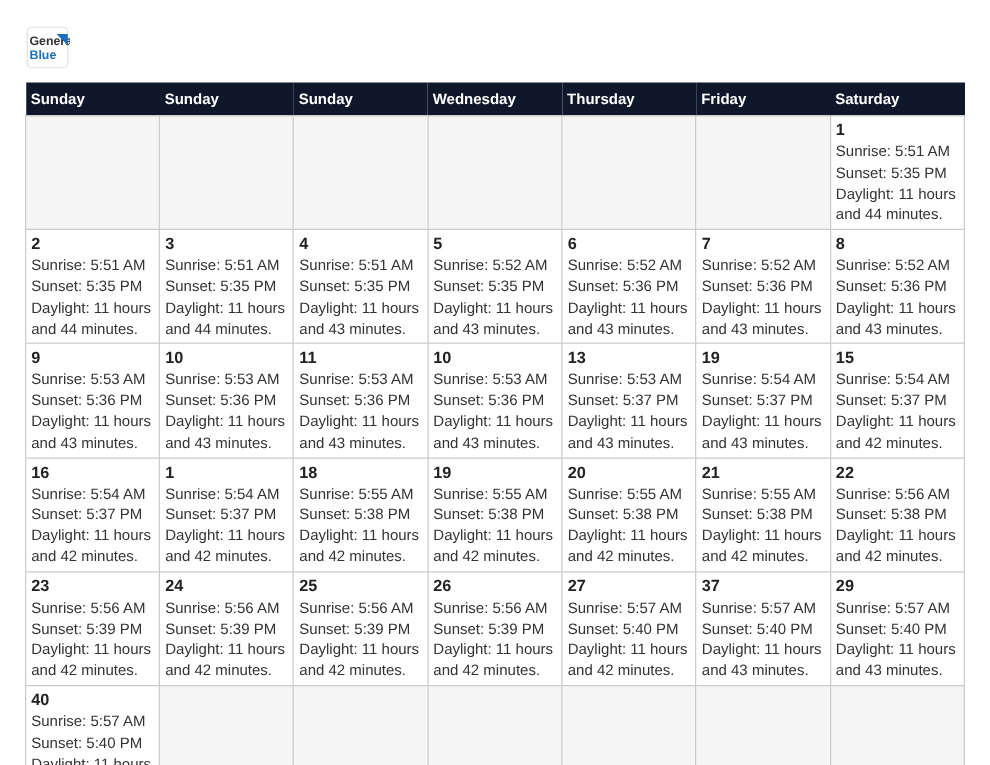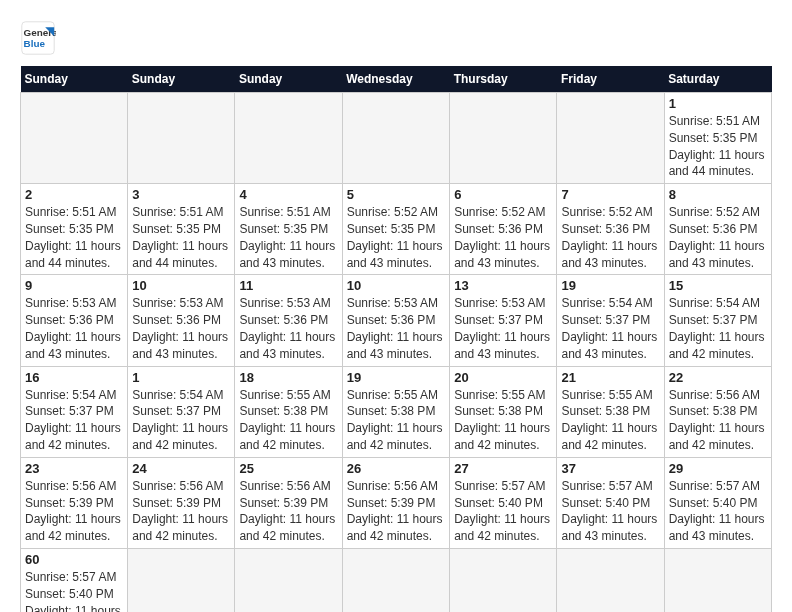--- a/index.html
+++ b/index.html
@@ -238,21 +238,21 @@
           <div class="day-number">37</div>
           <div class="day-info">Sunrise: 5:57 AM<br>Sunset: 5:40 PM<br>Daylight: 11 hours and 43 minutes.</div>
         </td>
         <td>
           <div class="day-number">29</div>
           <div class="day-info">Sunrise: 5:57 AM<br>Sunset: 5:40 PM<br>Daylight: 11 hours and 43 minutes.</div>
         </td>
       </tr>
       <tr>
         <td>
-          <div class="day-number">60</div>
+          <div class="day-number">40</div>
           <div class="day-info">Sunrise: 5:57 AM<br>Sunset: 5:40 PM<br>Daylight: 11 hours and 43 minutes.</div>
         </td>
         <td class="empty-cell"></td>
         <td class="empty-cell"></td>
         <td class="empty-cell"></td>
         <td class="empty-cell"></td>
         <td class="empty-cell"></td>
         <td class="empty-cell"></td>
       </tr>
     </tbody>

